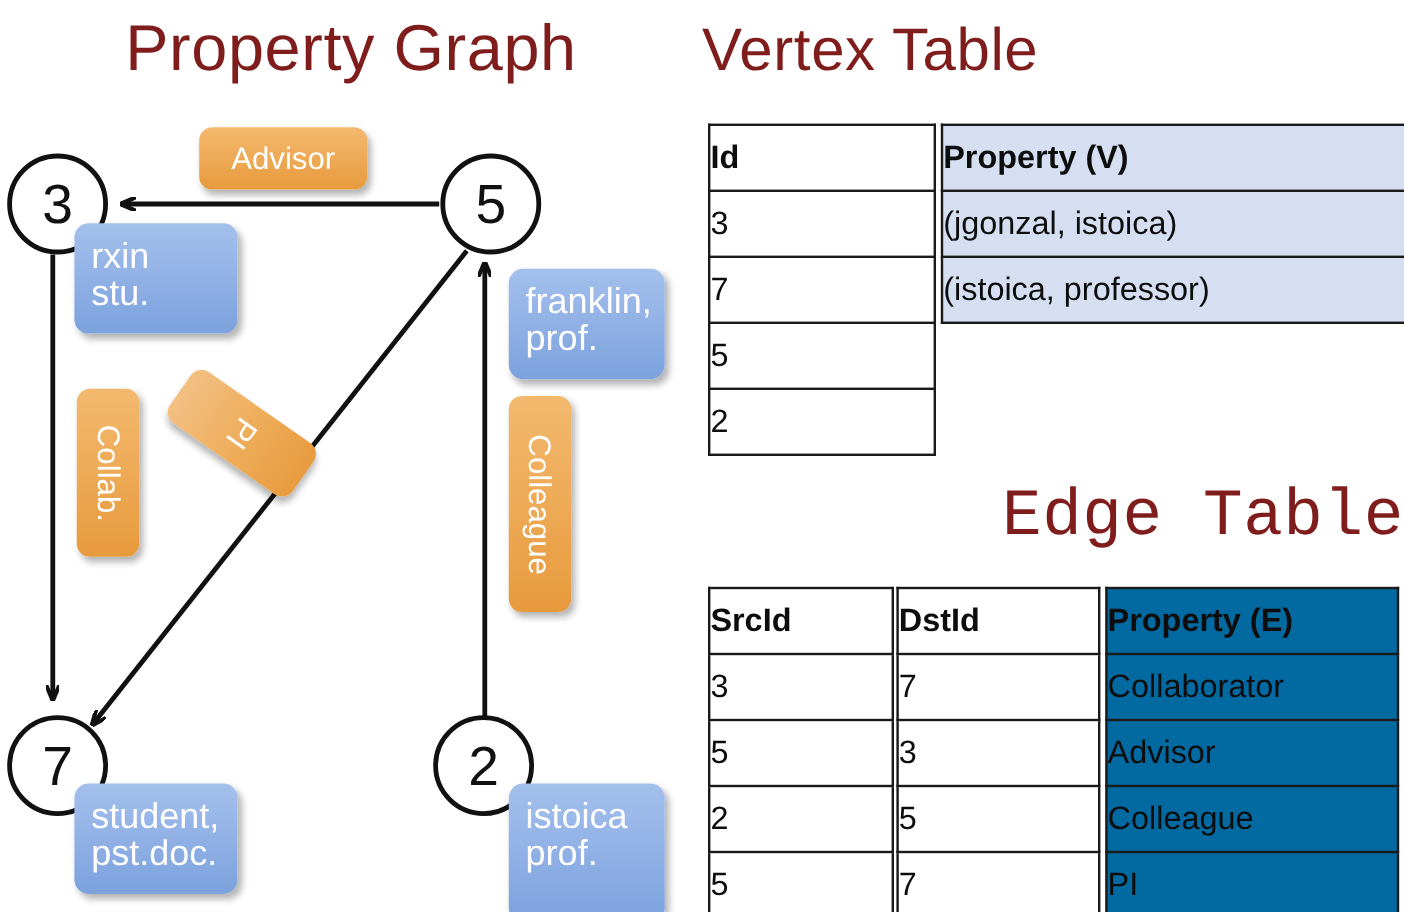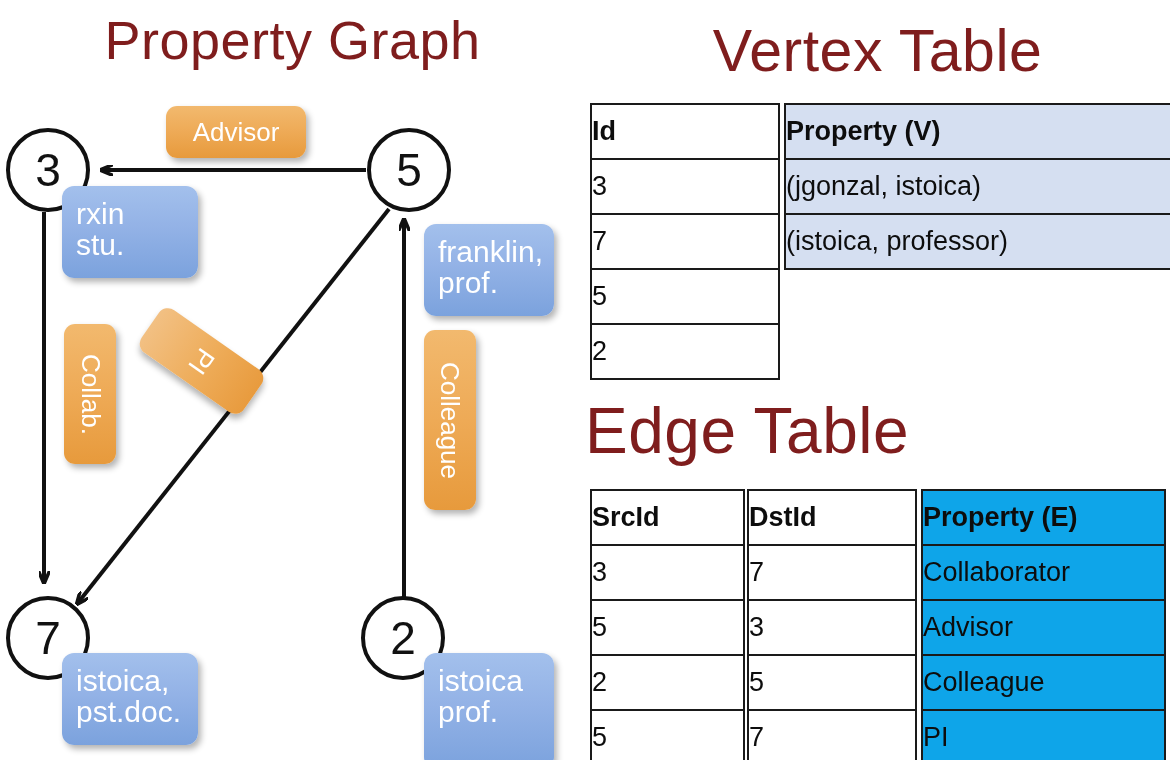--- a/index.html
+++ b/index.html
@@ -25,30 +25,30 @@
     white-space: nowrap;
     letter-spacing: 0.5px;
   }
   #title-property-graph {
     left: 0; top: 8px; width: 585px;
     text-align: center;
     font-size: 54px;
     line-height: 64px;
   }
   #title-vertex-table {
-    left: 585px; top: 20px; width: 585px;
-    text-align: center;
-    font-size: 59px;
+    left: 585px; top: 10px; width: 585px;
+    font-size: 50px;
     line-height: 62px;
   }
   #title-edge-table {
     left: 585px; top: 400px; width: 585px;
-    text-align: left;
-    font-size: 64px;
+    text-align: right;
+    font-size: 55px;
     line-height: 62px;
+    font-family: Liberation Mono, monospace;
   }
 
   
   #graph-panel {
     position: absolute;
     left: 0; top: 0;
     width: 585px; height: 760px;
   }
   #graph-edges {
     position: absolute;
@@ -142,21 +142,21 @@
   #vertex-id-table   { left: 590px; top: 103px; width: 190px; }
   #vertex-prop-table { left: 784px; top: 103px; width: 450px; }
   #vertex-id-table td, #vertex-id-table th { height: 53px; }
   #vertex-prop-table td, #vertex-prop-table th { height: 53px; background: #d5dff1; }
 
   #edge-src-table  { left: 590px; top: 489px; width: 155px; }
   #edge-dst-table  { left: 747px; top: 489px; width: 170px; }
   #edge-prop-table { left: 921px; top: 489px; width: 245px; }
   #edge-src-table td, #edge-src-table th,
   #edge-dst-table td, #edge-dst-table th { height: 53px; }
-  #edge-prop-table td, #edge-prop-table th { height: 53px; background: #0ea5e9; }
+  #edge-prop-table td, #edge-prop-table th { height: 53px; background: #0369a1; }
 </style>
 </head>
 <body>
 
 <div id="graph-panel">
 
   <div class="title" id="title-property-graph">Property Graph</div>
 
   <svg id="graph-edges" viewBox="0 0 585 760" width="585" height="760">
     <defs>
@@ -191,21 +191,21 @@
     <div>rxin</div>
     <div>stu.</div>
   </div>
 
   <div class="vbox" style="left:424px; top:186px; width:130px; height:92px;margin-top:38px;">
     <div>franklin,</div>
     <div>prof.</div>
   </div>
 
   <div class="vbox" style="left:62px; top:653px; width:136px; height:92px;">
-    <div>istoica,</div>
+    <div>student,</div>
     <div>pst.doc.</div>
   </div>
 
   <div class="vbox" style="left:424px; top:653px; width:130px; height:116px;">
     <div>istoica</div>
     <div>prof.</div>
   </div>
 
   <div class="ebox" style="left:166px; top:106px; width:140px; height:52px;">
     <span>Advisor</span>

